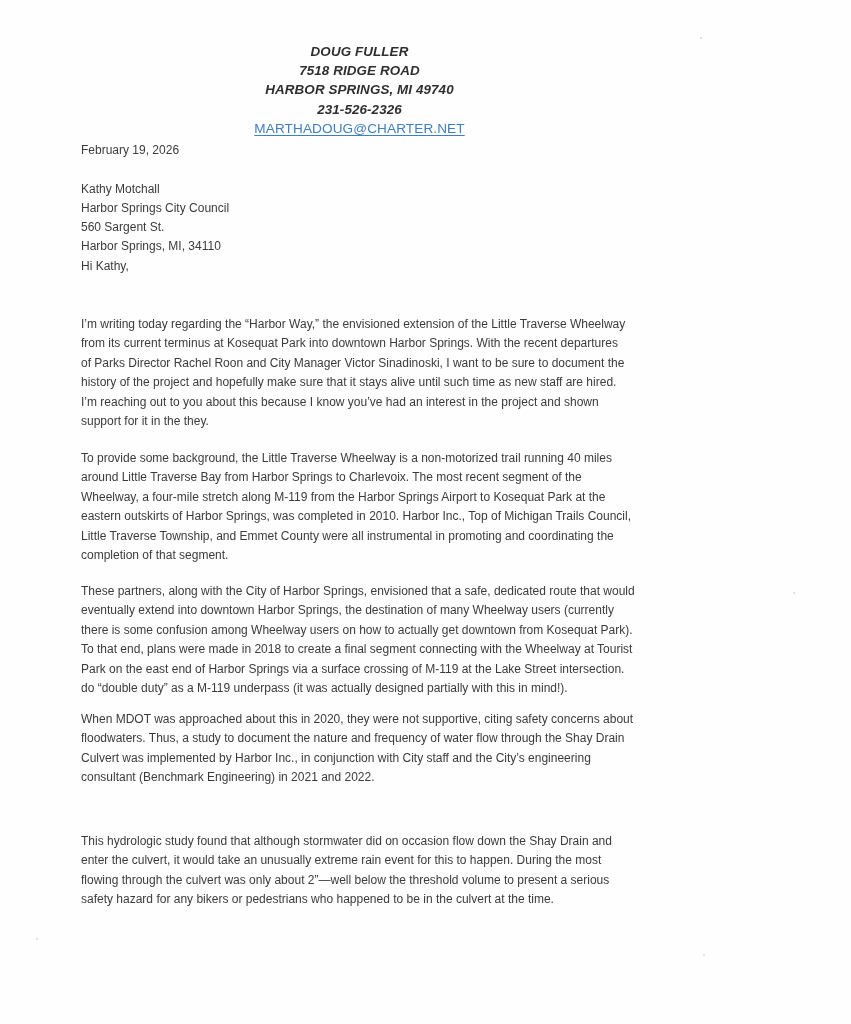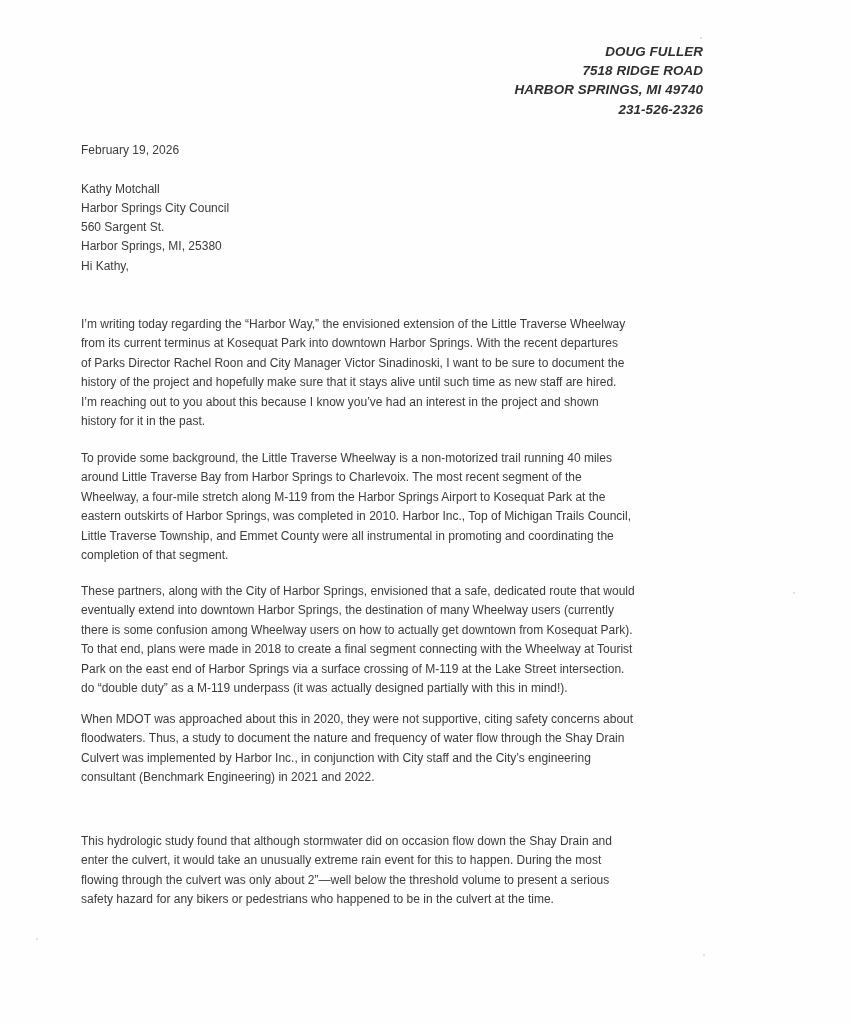--- a/index.html
+++ b/index.html
@@ -18,24 +18,24 @@
     .page {
       position: absolute;
       left: 0;
       top: 0;
       width: 851px;
       height: 1024px;
       background: #fefefe;
     }
     .letterhead {
       position: absolute;
-      left: 0;
+      left: 8px;
       width: 703px;
       top: 42px;
-      text-align: right;
+      text-align: center;
       font-weight: bold;
       font-style: italic;
       font-size: 13.4px;
       line-height: 19.2px;
       color: #2f2f2f;
       letter-spacing: 0.1px;
     }
     .letterhead .line {
       display: block;
       white-space: nowrap;
@@ -81,44 +81,47 @@
 </head>
 <body>
 
 <div class="page">
 
   <div class="letterhead">
     <span class="line">DOUG FULLER</span>
     <span class="line">7518 RIDGE ROAD</span>
     <span class="line">HARBOR SPRINGS, MI  49740</span>
     <span class="line">231-526-2326</span>
+    <span class="line">
+      <a class="email">MARTHADOUG@CHARTER.NET</a>
+    </span>
   </div>
 
   <div class="body-text date">
     <span class="line">February 19, 2026</span>
   </div>
 
   <div class="body-text recipient">
     <span class="line">Kathy Motchall</span>
     <span class="line">Harbor Springs City Council</span>
     <span class="line">560 Sargent St.</span>
-    <span class="line">Harbor Springs, MI, 25380</span>
+    <span class="line">Harbor Springs, MI, 34110</span>
   </div>
 
   <div class="body-text salutation">
     <span class="line">Hi Kathy,</span>
   </div>
 
   <div class="body-text para p1">
     <span class="line">I’m writing today regarding the “Harbor Way,” the envisioned extension of the Little Traverse Wheelway</span>
     <span class="line">from its current terminus at Kosequat Park into downtown Harbor Springs.  With the recent departures</span>
     <span class="line">of Parks Director Rachel Roon and City Manager Victor Sinadinoski, I want to be sure to document the</span>
     <span class="line">history of the project and hopefully make sure that it stays alive until such time as new staff are hired.</span>
     <span class="line">I’m reaching out to you about this because I know you’ve had an interest in the project and shown</span>
-    <span class="line">history for it in the past.</span>
+    <span class="line">support for it in the they.</span>
   </div>
 
   <div class="body-text para p2">
     <span class="line">To provide some background, the Little Traverse Wheelway is a non-motorized trail running 40 miles</span>
     <span class="line">around Little Traverse Bay from Harbor Springs to Charlevoix.  The most recent segment of the</span>
     <span class="line">Wheelway, a four-mile stretch along M-119 from the Harbor Springs Airport to Kosequat Park at the</span>
     <span class="line">eastern outskirts of Harbor Springs, was completed in 2010.  Harbor Inc., Top of Michigan Trails Council,</span>
     <span class="line">Little Traverse Township, and Emmet County were all instrumental in promoting and coordinating the</span>
     <span class="line">completion of that segment.</span>
   </div>

